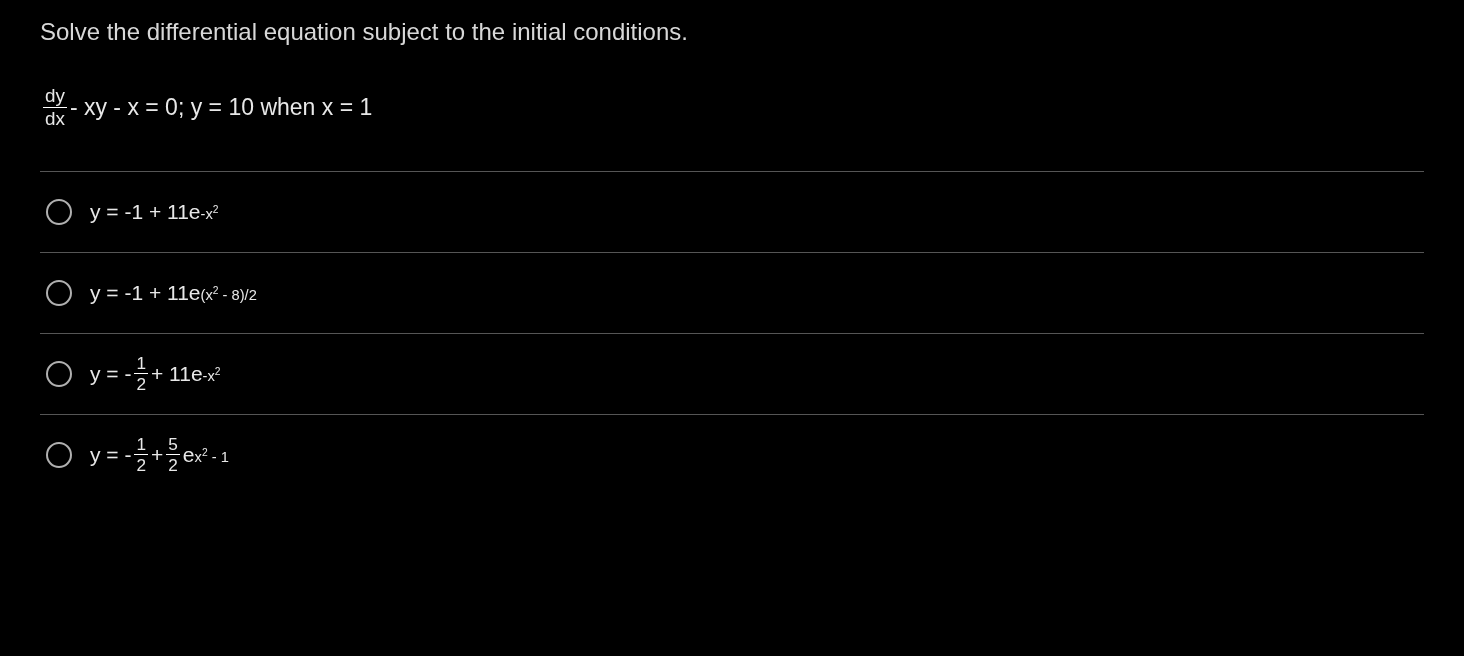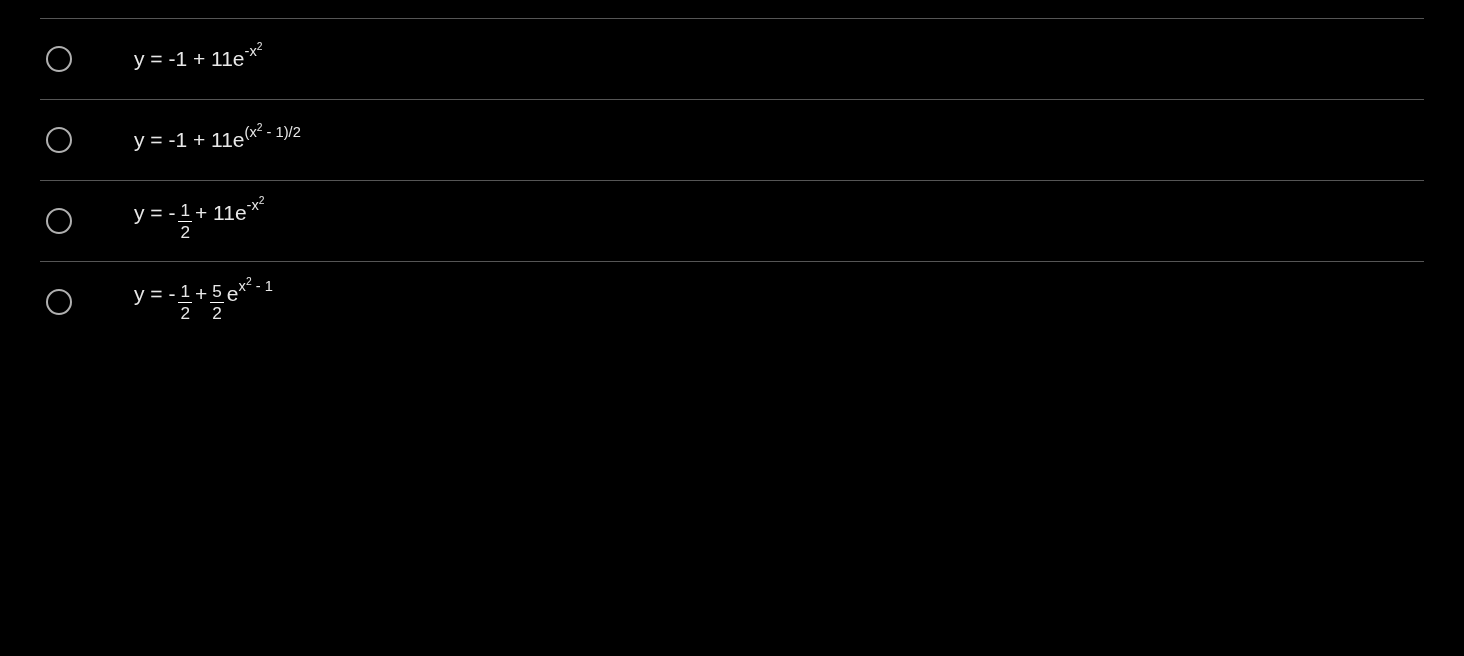--- a/index.html
+++ b/index.html
@@ -62,56 +62,64 @@
   .radio {
     width: 22px;
     height: 22px;
     border: 2px solid #b0b0b0;
     border-radius: 50%;
     margin-right: 18px;
     flex: 0 0 auto;
   }
   .math {
     display: flex;
+    align-items: center;
     white-space: nowrap;
-    margin-left: 44px;
   }
   sup {
     font-size: 0.7em;
     vertical-align: super;
     line-height: 0;
   }
   .supsup {
     font-size: 0.7em;
     vertical-align: super;
     line-height: 0;
   }
 </style>
 </head>
 <body>
 
 <div class="container">
 
+  <div class="prompt">Solve the differential equation subject to the initial conditions.</div>
 
+  <div class="equation-row">
+    <span class="frac">
+      <span class="num">dy</span>
+      <span class="den">dx</span>
+    </span>
+    <span> - xy - x = 0; y = 10 when x = 1</span>
+  </div>
 
   <div class="options">
 
     <div class="option">
       <span class="radio"></span>
       <span class="math">
         <span>y = -1 + 11e</span>
           <sup><span>-x</span><span class="supsup">2</span></sup>
       </span>
     </div>
 
     <div class="option">
       <span class="radio"></span>
       <span class="math">
         <span>y = -1 + 11e</span>
-          <sup><span>(x</span><span class="supsup">2</span><span> - 1)/2</span></sup>
+          <sup><span>(x</span><span class="supsup">2</span><span> - 8)/2</span></sup>
       </span>
     </div>
 
     <div class="option">
       <span class="radio"></span>
       <span class="math">
         <span>y = - </span>
         <span class="frac">
           <span class="num">1</span>
           <span class="den">2</span>

